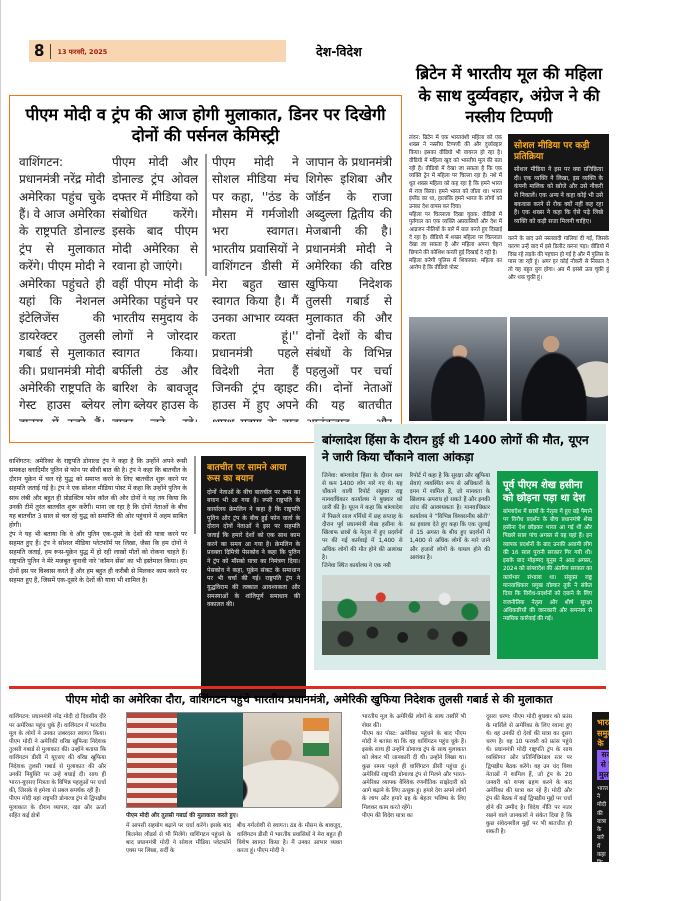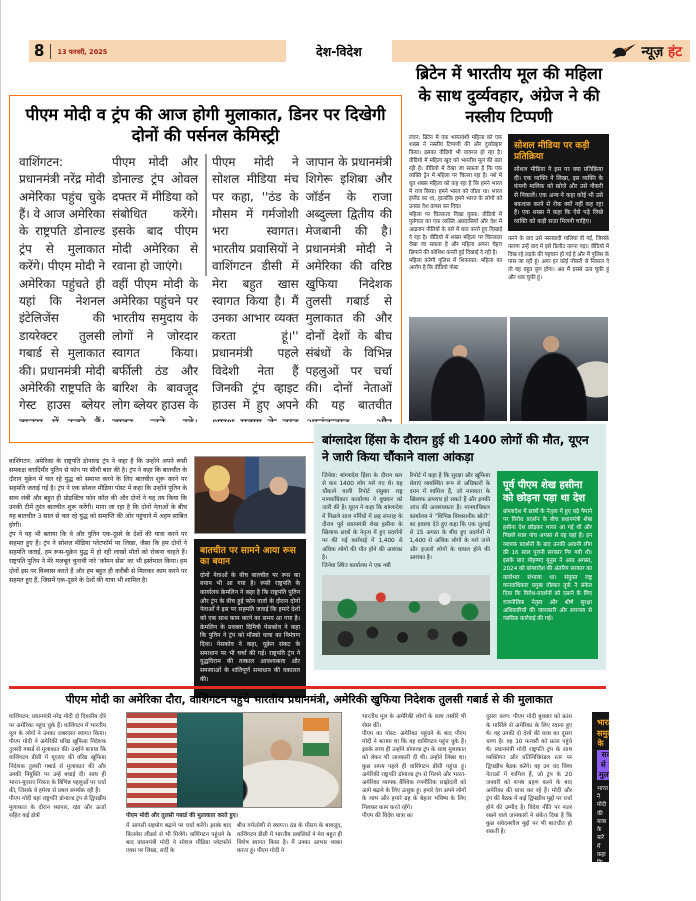--- a/index.html
+++ b/index.html
@@ -60,21 +60,21 @@
   .photo2b{background:
       radial-gradient(ellipse at 45% 88%, #101115 0 42%, transparent 44%),
       radial-gradient(circle at 42% 26%, #c19c81 0 8%, transparent 9%),
       radial-gradient(ellipse at 88% 60%, #d8d3c8 0 20%, transparent 21%),
       linear-gradient(180deg,#8e949c 0%,#4c525b 50%,#1d2026 100%);}
   
   .a3{position:absolute;left:8px;top:450px;width:297px;height:286px;}
   .a3 .hl{font-size:12.5px;font-weight:bold;text-align:center;line-height:1.35;color:#000;}
   .a3-body{display:flex;gap:7px;margin-top:6px;height:242px;overflow:hidden;}
   .a3-c1{flex:1;font-size:6.3px;}
-  .a3-c2{flex:0 0 112px;display:flex;flex-direction:column;gap:5px;}
+  .a3-c2{flex:0 0 112px;display:flex;flex-direction:row;gap:5px;}
   .photo3{height:76px;border:1px solid #999;
     background:
       radial-gradient(circle at 20% 28%, #eac979 0 12%, transparent 13%),
       radial-gradient(circle at 22% 46%, #d99f6f 0 10%, transparent 11%),
       radial-gradient(circle at 76% 38%, #d7b296 0 9%, transparent 10%),
       radial-gradient(ellipse at 82% 88%, #2b3340 0 40%, transparent 41%),
       radial-gradient(ellipse at 16% 90%, #31241f 0 35%, transparent 36%),
       linear-gradient(90deg,#7a4a33 0 45%,#35507a 45% 58%,#6f7c8c 58% 100%);}
   .a3 .blackbox{flex:1;}
   .a3 .blackbox .bb{font-size:6px;}
@@ -135,27 +135,20 @@
 
 <div class="page">
 
   <div class="header">
     <div class="h-left">
       <span class="pageno">8</span>
       <span class="vline"></span>
       <span class="date">13 फरवरी, 2025</span>
     </div>
     <div class="h-mid">देश-विदेश</div>
-    <div class="h-right">
-      <svg class="birdsvg" viewBox="0 0 26 16">
-        <path d="M1 10 Q6 2 13 6 L25 1 L15 9 Q16 14 10 13 L2 15 Q6 12 4 11 Z" fill="#1a1a1a"></path>
-        <path d="M13 6 L19 4 L14 8 Z" fill="#e07a2a"></path>
-      </svg>
-      <span class="brand"><span>न्यूज़</span> <span class="red">हंट</span></span>
-    </div>
   </div>
 
   <div class="a1">
     <div class="hl">पीएम मोदी व ट्रंप की आज होगी मुलाकात, डिनर पर दिखेगी दोनों की पर्सनल केमिस्ट्री</div>
     <div class="a1-body">
       <div class="txt a1-c">वाशिंगटन: प्रधानमंत्री नरेंद्र मोदी अमेरिका पहुंच चुके हैं। वे आज अमेरिका के राष्ट्रपति डोनाल्ड ट्रंप से मुलाकात करेंगे। पीएम मोदी ने अमेरिका पहुंचते ही यहां कि नेशनल इंटेलिजेंस की डायरेक्टर तुलसी गबार्ड से मुलाकात की। प्रधानमंत्री मोदी अमेरिकी राष्ट्रपति के गेस्ट हाउस ब्लेयर हाउस में ठहरे हैं। ब्लेयर हाउस व्हाइट हाउस के ठीक सामने है।
 पीएम मोदी अमेरिका यात्रा के दौरान कुल 6 द्विपक्षीय बैठकें करेंगे। इस दौरान वे राष्ट्रपति डोनाल्ड ट्रंप से मुलाकात करेंगे। वहीं गुरुवार शाम को अमेरिका के राष्ट्रपति द्वारा पीएम मोदी के लिए प्राइवेट डिनर रखा गया है।</div>
       <div class="txt a1-c">पीएम मोदी और डोनाल्ड ट्रंप ओवल दफ्तर में मीडिया को संबोधित करेंगे। इसके बाद पीएम मोदी अमेरिका से रवाना हो जाएंगे।
 वहीं पीएम मोदी के अमेरिका पहुंचने पर भारतीय समुदाय के लोगों ने जोरदार स्वागत किया। बर्फीली ठंड और बारिश के बावजूद लोग ब्लेयर हाउस के बाहर जुटे रहे। उन्होंने भारतीय एवं अमेरिकी झंडे लहराए और 'भारत माता की जय', 'वंदे मातरम' एवं 'मोदी मोदी' के नारे लगाकर प्रधानमंत्री का अभिवादन किया।</div>
       <div class="a1-right">

